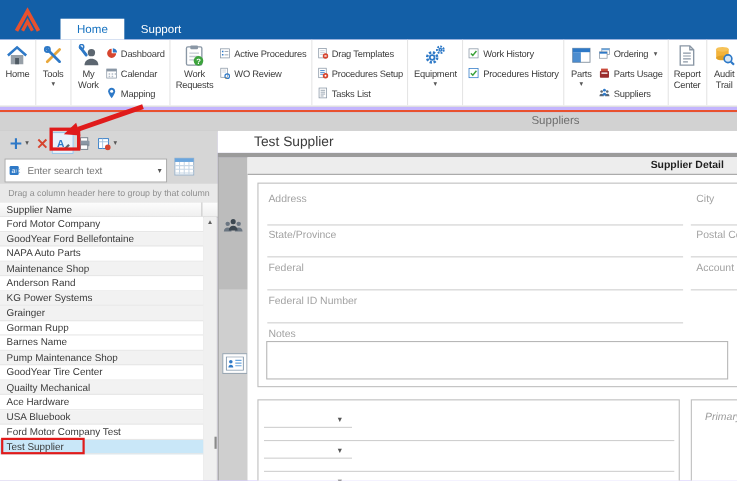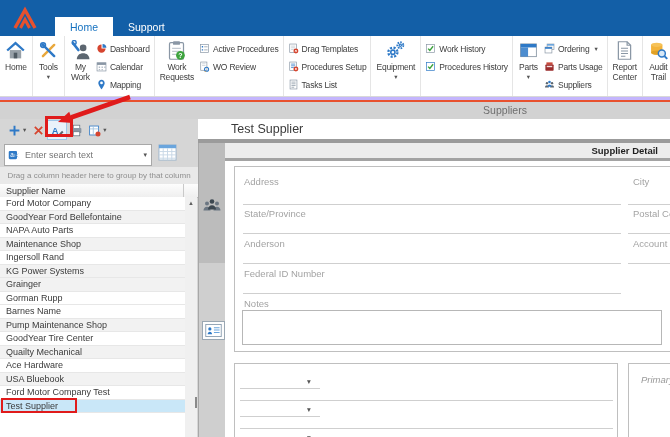--- a/index.html
+++ b/index.html
@@ -72,21 +72,21 @@
   .strip-ic1{position:absolute;left:3px;top:53px;width:20px;height:20px;cursor:pointer;}
   .strip-ic2{position:absolute;left:3px;top:178px;width:21px;height:17px;background:#fdfdfd;
     border:1px solid #9aa7b2;display:flex;align-items:center;justify-content:center;cursor:pointer;}
   .strip-ic2 svg{width:17px;height:13px;}
   
   .titlebar{position:absolute;left:198px;top:119px;right:0;height:20px;background:#fff;}
   .titlebar span{position:absolute;left:33px;top:3px;font-size:12.5px;color:#3b3b3b;font-weight:500;}
   .darkbar{position:absolute;left:198px;top:139px;right:0;height:4px;background:#9b9b9b;}
   .main{position:absolute;left:225px;top:143px;right:0;bottom:0;background:#fff;}
   .detailbar{position:absolute;left:0;top:0;right:0;height:15px;background:#ededed;
-    border-bottom:3px solid #a3a3a3;}
+    border-bottom:1px solid #a3a3a3;}
   .detailbar span{position:absolute;right:12px;top:2px;font-size:9.5px;font-weight:bold;color:#1f1f1f;}
   .card{position:absolute;background:#fff;border:1px solid #bfbfbf;box-sizing:border-box;}
   .card1{left:9px;top:23px;width:444px;height:186px;}
   .card2{left:9px;top:220px;width:384px;height:100px;}
   .card3{left:403px;top:220px;width:80px;height:100px;}
   .flabel{position:absolute;font-size:9.5px;color:#a3a3a3;white-space:nowrap;}
   .fline{position:absolute;height:1px;background:#cfcfcf;}
   .notesbox{position:absolute;left:7px;top:143px;width:420px;height:35px;border:1px solid #b7b7b7;
     box-sizing:border-box;cursor:text;}
   .ddcaret{position:absolute;font-size:7.5px;color:#555;cursor:pointer;}
@@ -442,21 +442,21 @@
     </div>
     <div class="lp-draghint">Drag a column header here to group by that column</div>
     <div class="lp-colheader">
       <div class="in">Supplier Name</div>
     </div>
     <div class="lp-rows" id="lpRows">
         <div class="lrow">Ford Motor Company</div>
         <div class="lrow alt">GoodYear Ford Bellefontaine</div>
         <div class="lrow">NAPA Auto Parts</div>
         <div class="lrow alt">Maintenance Shop</div>
-        <div class="lrow">Ingersoll Rand</div>
+        <div class="lrow">Anderson Rand</div>
         <div class="lrow alt">KG Power Systems</div>
         <div class="lrow alt">Grainger</div>
         <div class="lrow">Gorman Rupp</div>
         <div class="lrow">Barnes Name</div>
         <div class="lrow alt">Pump Maintenance Shop</div>
         <div class="lrow">GoodYear Tire Center</div>
         <div class="lrow alt">Quailty Mechanical</div>
         <div class="lrow">Ace Hardware</div>
         <div class="lrow alt">USA Bluebook</div>
         <div class="lrow">Ford Motor Company Test</div>
@@ -506,21 +506,21 @@
       <div class="flabel" style="left:9px;top:9px">Address</div>
       <div class="flabel" style="left:398px;top:9px">City</div>
       <div class="fline" style="left:8px;top:37px;width:378px"></div>
       <div class="fline" style="left:393px;top:37px;right:-10px"></div>
 
       <div class="flabel" style="left:9px;top:41px">State/Province</div>
       <div class="flabel" style="left:398px;top:41px">Postal Code</div>
       <div class="fline" style="left:8px;top:66px;width:378px"></div>
       <div class="fline" style="left:393px;top:66px;right:-10px"></div>
 
-      <div class="flabel" style="left:9px;top:71px">Anderson</div>
+      <div class="flabel" style="left:9px;top:71px">Federal</div>
       <div class="flabel" style="left:398px;top:71px">Account Number</div>
       <div class="fline" style="left:8px;top:96px;width:378px"></div>
       <div class="fline" style="left:393px;top:96px;right:-10px"></div>
 
       <div class="flabel" style="left:9px;top:101px">Federal ID Number</div>
       <div class="fline" style="left:8px;top:126px;width:378px"></div>
 
       <div class="flabel" style="left:9px;top:131px">Notes</div>
       <div class="notesbox"></div>
     </div>

